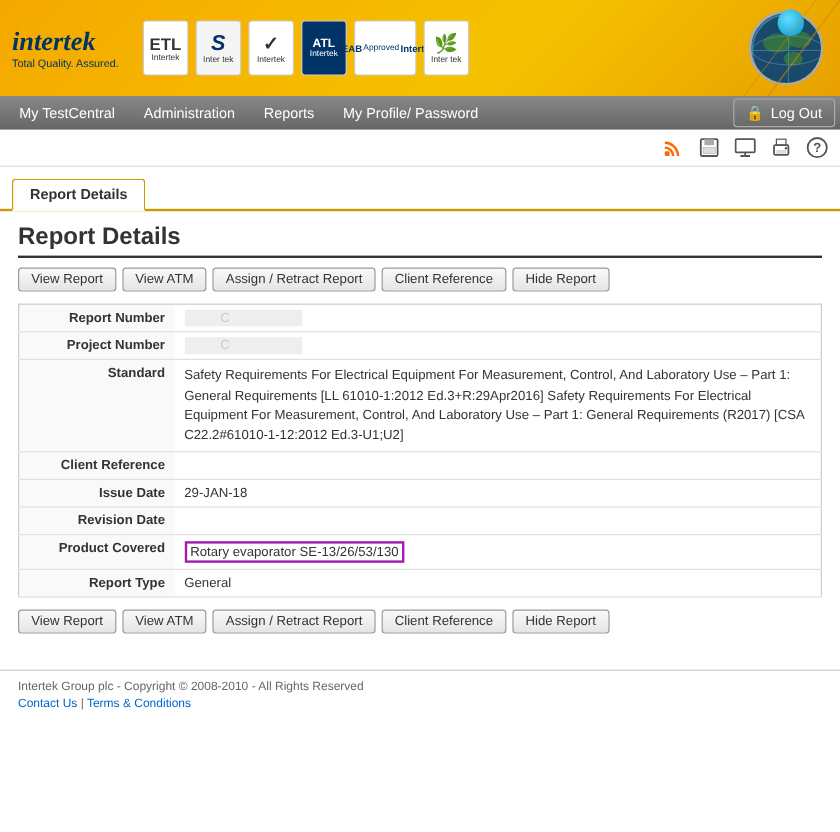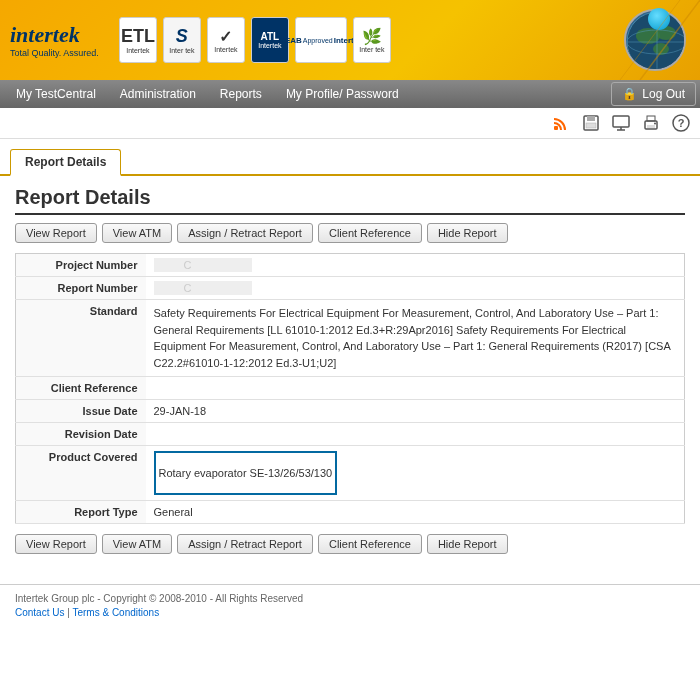--- a/index.html
+++ b/index.html
@@ -45,21 +45,21 @@
       display: flex;
       flex-direction: column;
       align-items: center;
       justify-content: center;
       font-size: 7px;
       color: #333;
       text-align: center;
       border: 1px solid #ccc;
     }
     .badge-item .badge-symbol {
-      font-size: 18px;
+      font-size: 14px;
       font-weight: bold;
       color: #333;
     }
     .badge-beab {
       width: 52px;
     }
     .header-globe {
       width: 70px;
       height: 70px;
       position: relative;
@@ -219,23 +219,23 @@
       font-size: 11px;
       white-space: nowrap;
     }
     .details-table td.value-cell {
       padding: 5px 8px;
       color: #333;
       font-size: 11px;
       vertical-align: top;
     }
     .highlight-box {
-      border: 2px solid #0369a1;
+      border: 2px solid #a21caf;
       display: inline-block;
-      padding: 14px 3px;
+      padding: 1px 3px;
     }
 
     
     .footer-buttons {
       display: flex;
       gap: 5px;
       margin-top: 10px;
       flex-wrap: wrap;
     }
 
@@ -381,27 +381,27 @@
     <button class="action-btn">View Report</button>
     <button class="action-btn">View ATM</button>
     <button class="action-btn">Assign / Retract Report</button>
     <button class="action-btn">Client Reference</button>
     <button class="action-btn">Hide Report</button>
   </div>
 
   <table class="details-table">
     <tbody>
     <tr>
-      <td class="label-cell">Project Number</td>
+      <td class="label-cell">Report Number</td>
       <td class="value-cell">
         <span style="background:#eee;color:#ccc;padding:1px 30px;">C&nbsp;&nbsp;&nbsp;&nbsp;&nbsp;&nbsp;&nbsp;&nbsp;&nbsp;&nbsp;</span>
       </td>
     </tr>
     <tr>
-      <td class="label-cell">Report Number</td>
+      <td class="label-cell">Project Number</td>
       <td class="value-cell">
         <span style="background:#eee;color:#ccc;padding:1px 30px;">C&nbsp;&nbsp;&nbsp;&nbsp;&nbsp;&nbsp;&nbsp;&nbsp;&nbsp;&nbsp;</span>
       </td>
     </tr>
     <tr>
       <td class="label-cell">Standard</td>
       <td class="value-cell" style="line-height:1.5;">Safety Requirements For Electrical Equipment For Measurement, Control, And Laboratory Use – Part 1: General Requirements [LL 61010-1:2012 Ed.3+R:29Apr2016] Safety Requirements For Electrical Equipment For Measurement, Control, And Laboratory Use – Part 1: General Requirements (R2017) [CSA C22.2#61010-1-12:2012 Ed.3-U1;U2]</td>
     </tr>
     <tr>
       <td class="label-cell">Client Reference</td>

